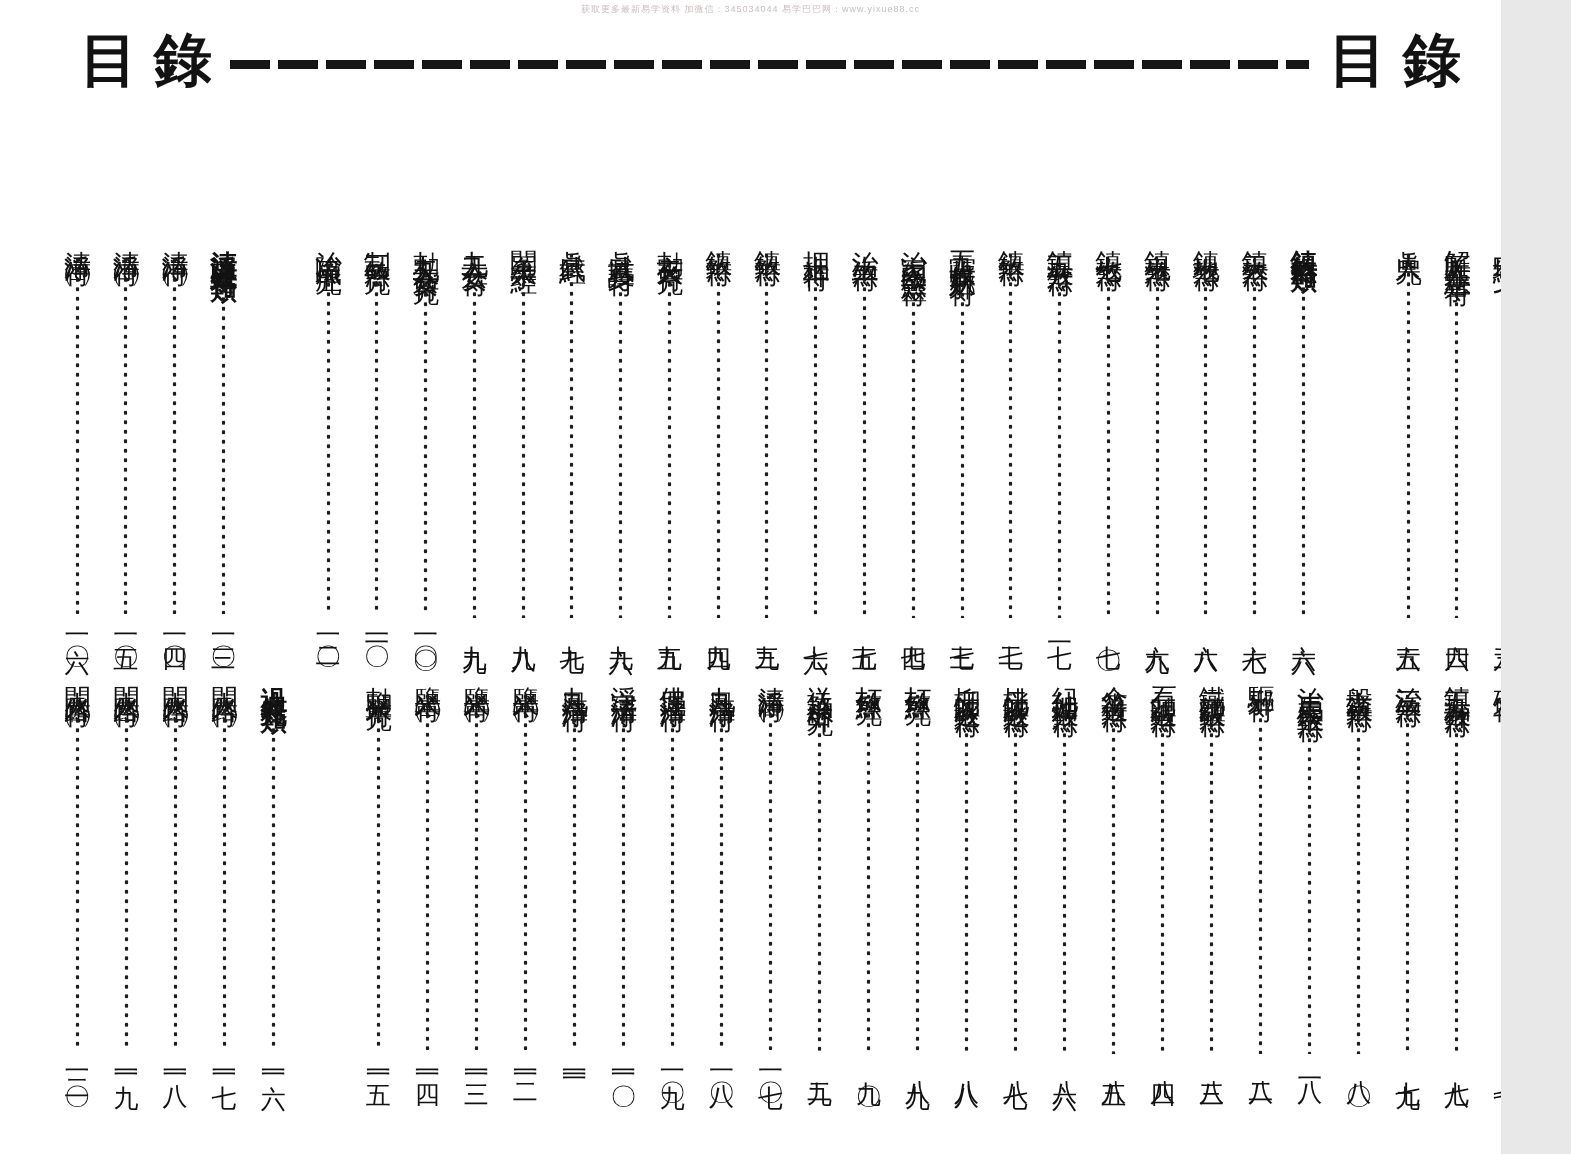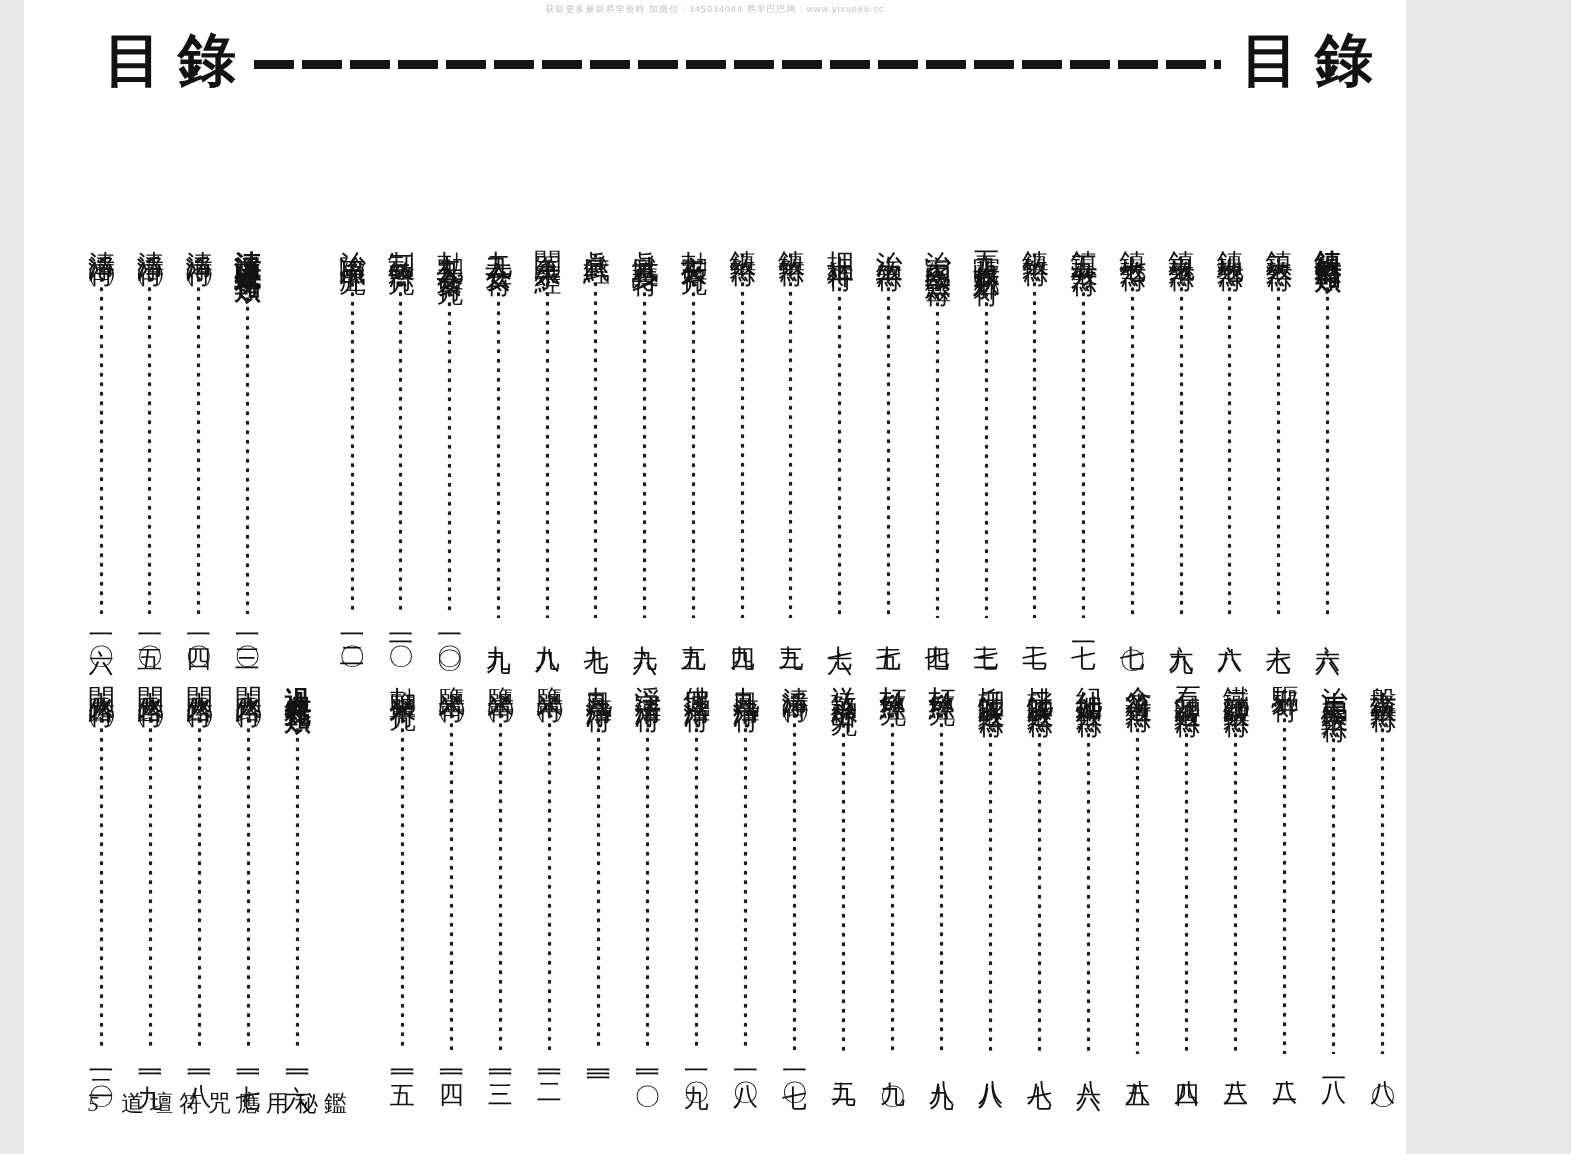--- a/index.html
+++ b/index.html
@@ -1,28 +1,27 @@
 <!DOCTYPE html>
 <html><head>
 <meta charset="utf-8">
 <style>
   html,body { margin:0; padding:0; background:#e8e8e8; }
   .page {
-    position:relative; width:1382px; height:1154px; overflow:hidden;
+    position:relative; width:1501px; height:1154px; overflow:hidden;
     background:#ffffff; color:#121212;
     font-family:"Liberation Serif","DejaVu Serif",serif;
-    margin-left:24px;
   }
   .watermark {
     position:absolute; top:3px; left:0; right:0; text-align:center;
     font-size:9px; color:#c8bebe; letter-spacing:1px;
     font-family:"Liberation Sans","DejaVu Sans",sans-serif;
   }
   .header {
-    position:absolute; top:32px; left:80px; right:33px;
+    position:absolute; top:32px; left:80px; right:40px;
     display:flex; align-items:center;
   }
   .mulu {
     font-size:58px; font-weight:700; line-height:1;
     letter-spacing:16px; white-space:nowrap;
   }
   .mulu.right { letter-spacing:16px; margin-right:-16px; margin-left:16px; }
   .rule {
     flex:1 1 auto; height:9px; margin:6px 4px 0 2px; align-self:center;
     background:repeating-linear-gradient(90deg,#161616 0 40px,transparent 40px 48px);
@@ -418,18 +417,15 @@
         <div class="pagenum">一一九</div>
       </div>
 
       <div class="entry">
         <div class="title">開火路符㈣</div>
         <div class="leader"></div>
         <div class="pagenum">一二〇</div>
       </div>
     </div>
 
-  <div class="footer footer-left">
-    <span class="pgno">5</span><span>道壇符咒應用秘鑑</span>
-  </div>
 
 
 </div>
 
 </body></html>

